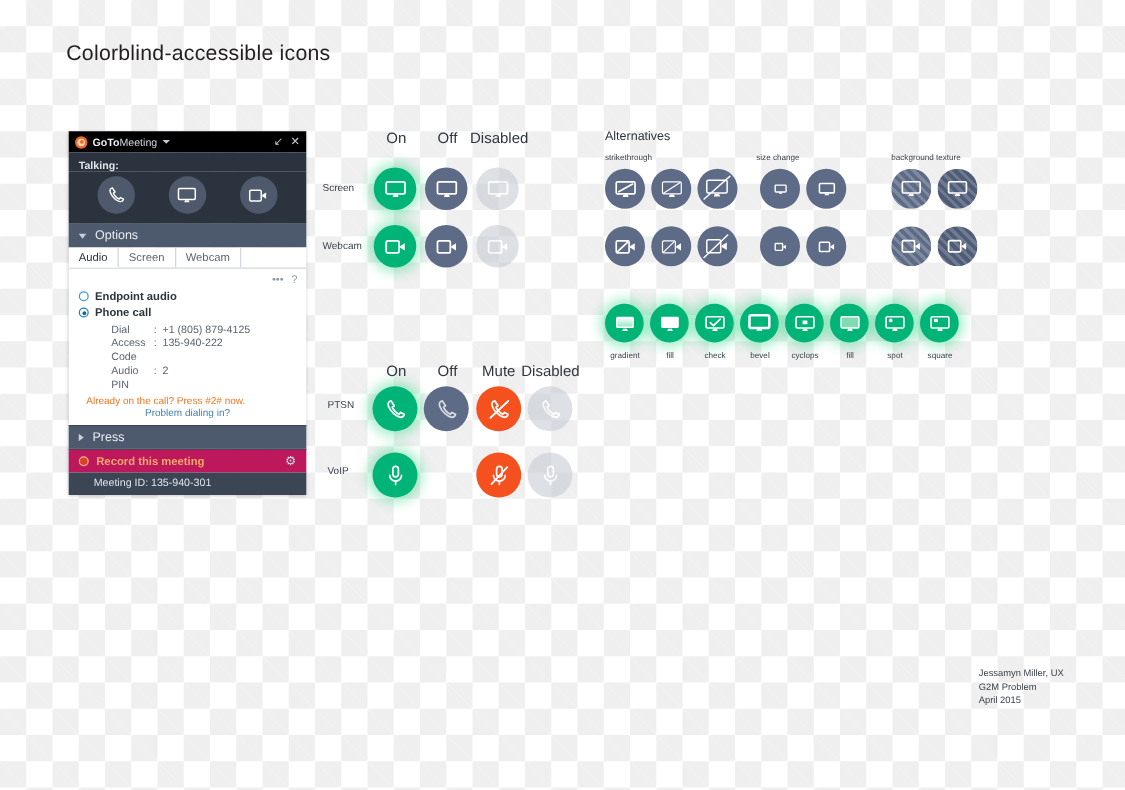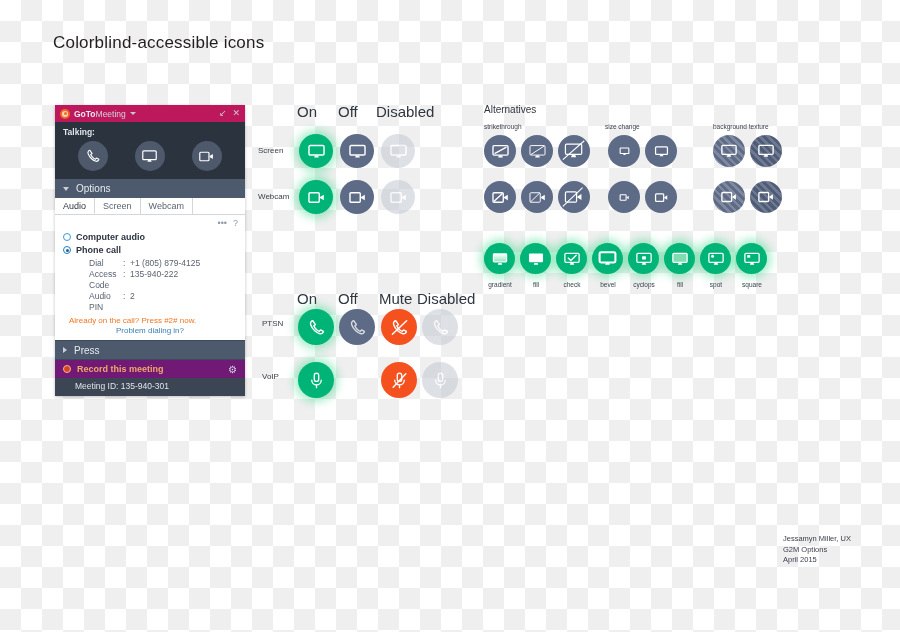--- a/index.html
+++ b/index.html
@@ -25,21 +25,21 @@
   }
 
   
   #g2m-panel {
     position:absolute; left:55px; top:105px;
     width:190px;
     font-size:9px;
     box-shadow:0 1px 3px rgba(0,0,0,.25);
   }
   .pnl-titlebar {
-    height:17px; background:#be185d; display:flex; align-items:center;
+    height:17px; background:#000000; display:flex; align-items:center;
     padding:0 5px; color:#e9ecf1;
   }
   .g2m-logo {
     width:10px; height:10px; border-radius:50%;
     background:#f26722; margin-right:4px; position:relative; flex:0 0 auto;
   }
   .g2m-logo::before {
     content:""; position:absolute; left:2px; top:2px; width:6px; height:6px;
     border-radius:50%; background:#fbd4b9;
   }
@@ -98,33 +98,33 @@
   .kv .k { width:46px;padding-left:12px; }
   .kv .c { width:7px; }
   .note-orange { color:#ef7622; font-size:8px; padding:3px 0 0 14px; }
   .note-link   { color:#3d7fb5; font-size:8px; text-align:center; padding:1px 0 5px 0; }
 
   .pnl-row {
     background:#4d596c; color:#e7eaf0; height:19px; display:flex; align-items:center;
     padding:0 8px; font-size:10px; border-top:1px solid #3e495a;
   }
   .pnl-row .grow { flex:1 1 auto; }
-  .pnl-row.rec { background:#701a75;justify-content:space-between; }
+  .pnl-row.rec { background:#be185d;justify-content:space-between; }
   .rec-dot { width:8px;height:8px;border-radius:50%;
              background:#d9441f; border:1px solid #f3b49a; margin-right:6px; }
   .rec-label { color:#f0a868; font-weight:bold; font-size:9px; }
   .gear { font-size:10px; color:#cfd6e0; }
   .pnl-footer {
     background:#3b4554; color:#dfe4ea; font-size:8.5px;
     padding:3px 8px 5px 20px;
   }
 
   
   .col-head {
-    position:absolute; font-size:15px; color:#2f3640; text-align:left;
+    position:absolute; font-size:12px; color:#2f3640; text-align:center;
     white-space:nowrap;
   }
   .row-label {
     position:absolute; font-size:8px; color:#3b424d; white-space:nowrap;
   }
   .group-title {
     position:absolute; font-size:10px; color:#2f3640; white-space:nowrap;
   }
   .group-sub {
     position:absolute; font-size:6.5px; color:#3b424d; white-space:nowrap;
@@ -206,21 +206,21 @@
       </div>
 
       <div class="dots-row">
         <span>•••</span>
         <span>?</span>
       </div>
 
       <div class="radio-block">
         <div class="radio-line">
           <div class="rdo"></div>
-          <div class="rlabel">Computer audio</div>
+          <div class="rlabel">Endpoint audio</div>
         </div>
         <div class="radio-line">
           <div class="rdo sel"></div>
           <div class="rlabel">Phone call</div>
         </div>
 
         <div class="kv">
           <span class="k">Dial</span>
           <span class="c">:</span>
           <span>+1 (805) 879-4125</span>
@@ -518,17 +518,17 @@
   <div class="ic dis" style="left:422px;top:362px;width:36px;height:36px;">
     <svg width="19" height="19" viewBox="0 0 24 24">
       <rect x="9.2" y="2.6" width="5.6" height="10.6" rx="2.8" fill="none" stroke="#fff" stroke-width="1.7"></rect>
       <path d="M6 11.6a6 6 0 0 0 12 0" fill="none" stroke="#fff" stroke-width="1.7" stroke-linecap="round"></path>
       <line x1="12" y1="17.8" x2="12" y2="21" stroke="#fff" stroke-width="1.7" stroke-linecap="round"></line>
     </svg>
   </div>
 
   <div id="credits">
     <div>Jessamyn Miller, UX</div>
-    <div>G2M Options</div>
+    <div>G2M Problem</div>
     <div>April 2015</div>
   </div>
 
 </div>
 
 </body></html>

